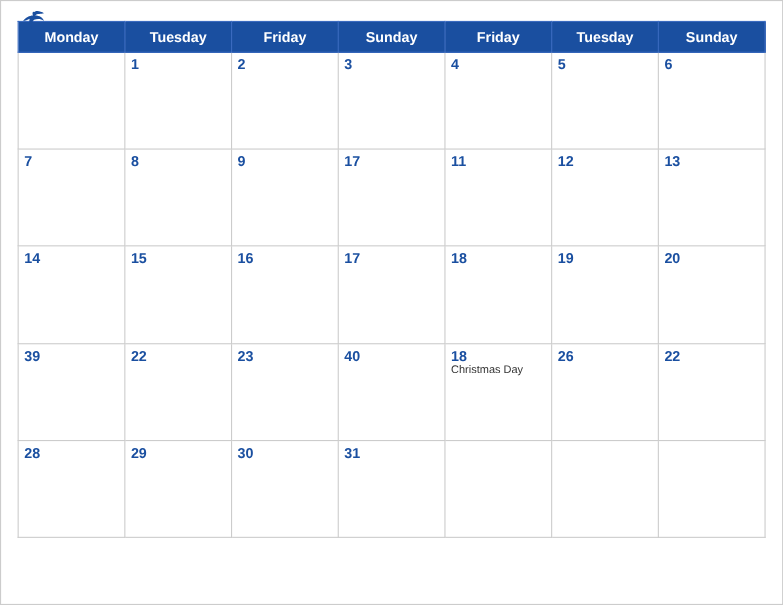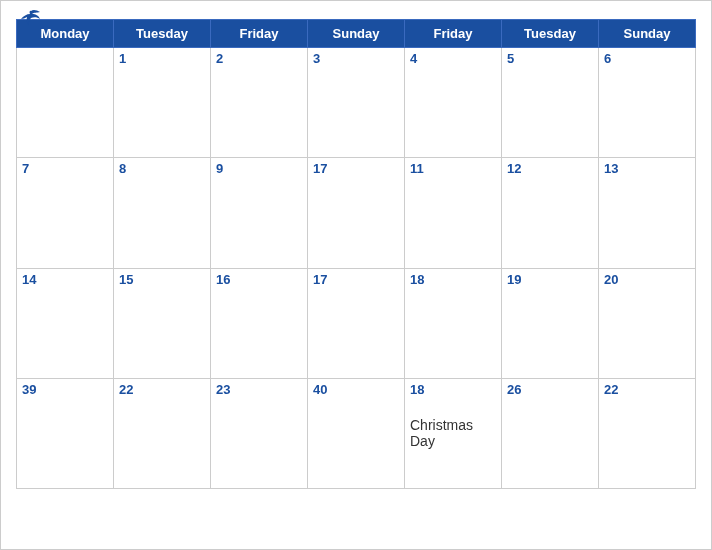--- a/index.html
+++ b/index.html
@@ -82,23 +82,23 @@
       height: 78px;
       width: calc(100% / 7);
     }
     .day-number {
       font-size: 13px;
       color: #1a4fa0;
       font-weight: bold;
       display: block;
     }
     .holiday-label {
-      font-size: 14px;
+      font-size: 10px;
       color: #333;
-      margin-top: 20px;
+      margin-top: 0;
       display: block;
     }
     
     .calendar-table thead {
       background-color: #1a4fa0;
     }
   </style>
 </head>
 <body>
 
@@ -214,15 +214,32 @@
             <span class="day-number">18</span>
             <span class="holiday-label">Christmas Day</span>
           </td>
           <td>
             <span class="day-number">26</span>
           </td>
           <td>
             <span class="day-number">22</span>
           </td>
         </tr>
+        <tr>
+          <td>
+            <span class="day-number">28</span>
+          </td>
+          <td>
+            <span class="day-number">29</span>
+          </td>
+          <td>
+            <span class="day-number">30</span>
+          </td>
+          <td>
+            <span class="day-number">31</span>
+          </td>
+          <td></td>
+          <td></td>
+          <td></td>
+        </tr>
       </tbody>
   </table>
 </div>
 
 </body></html>

